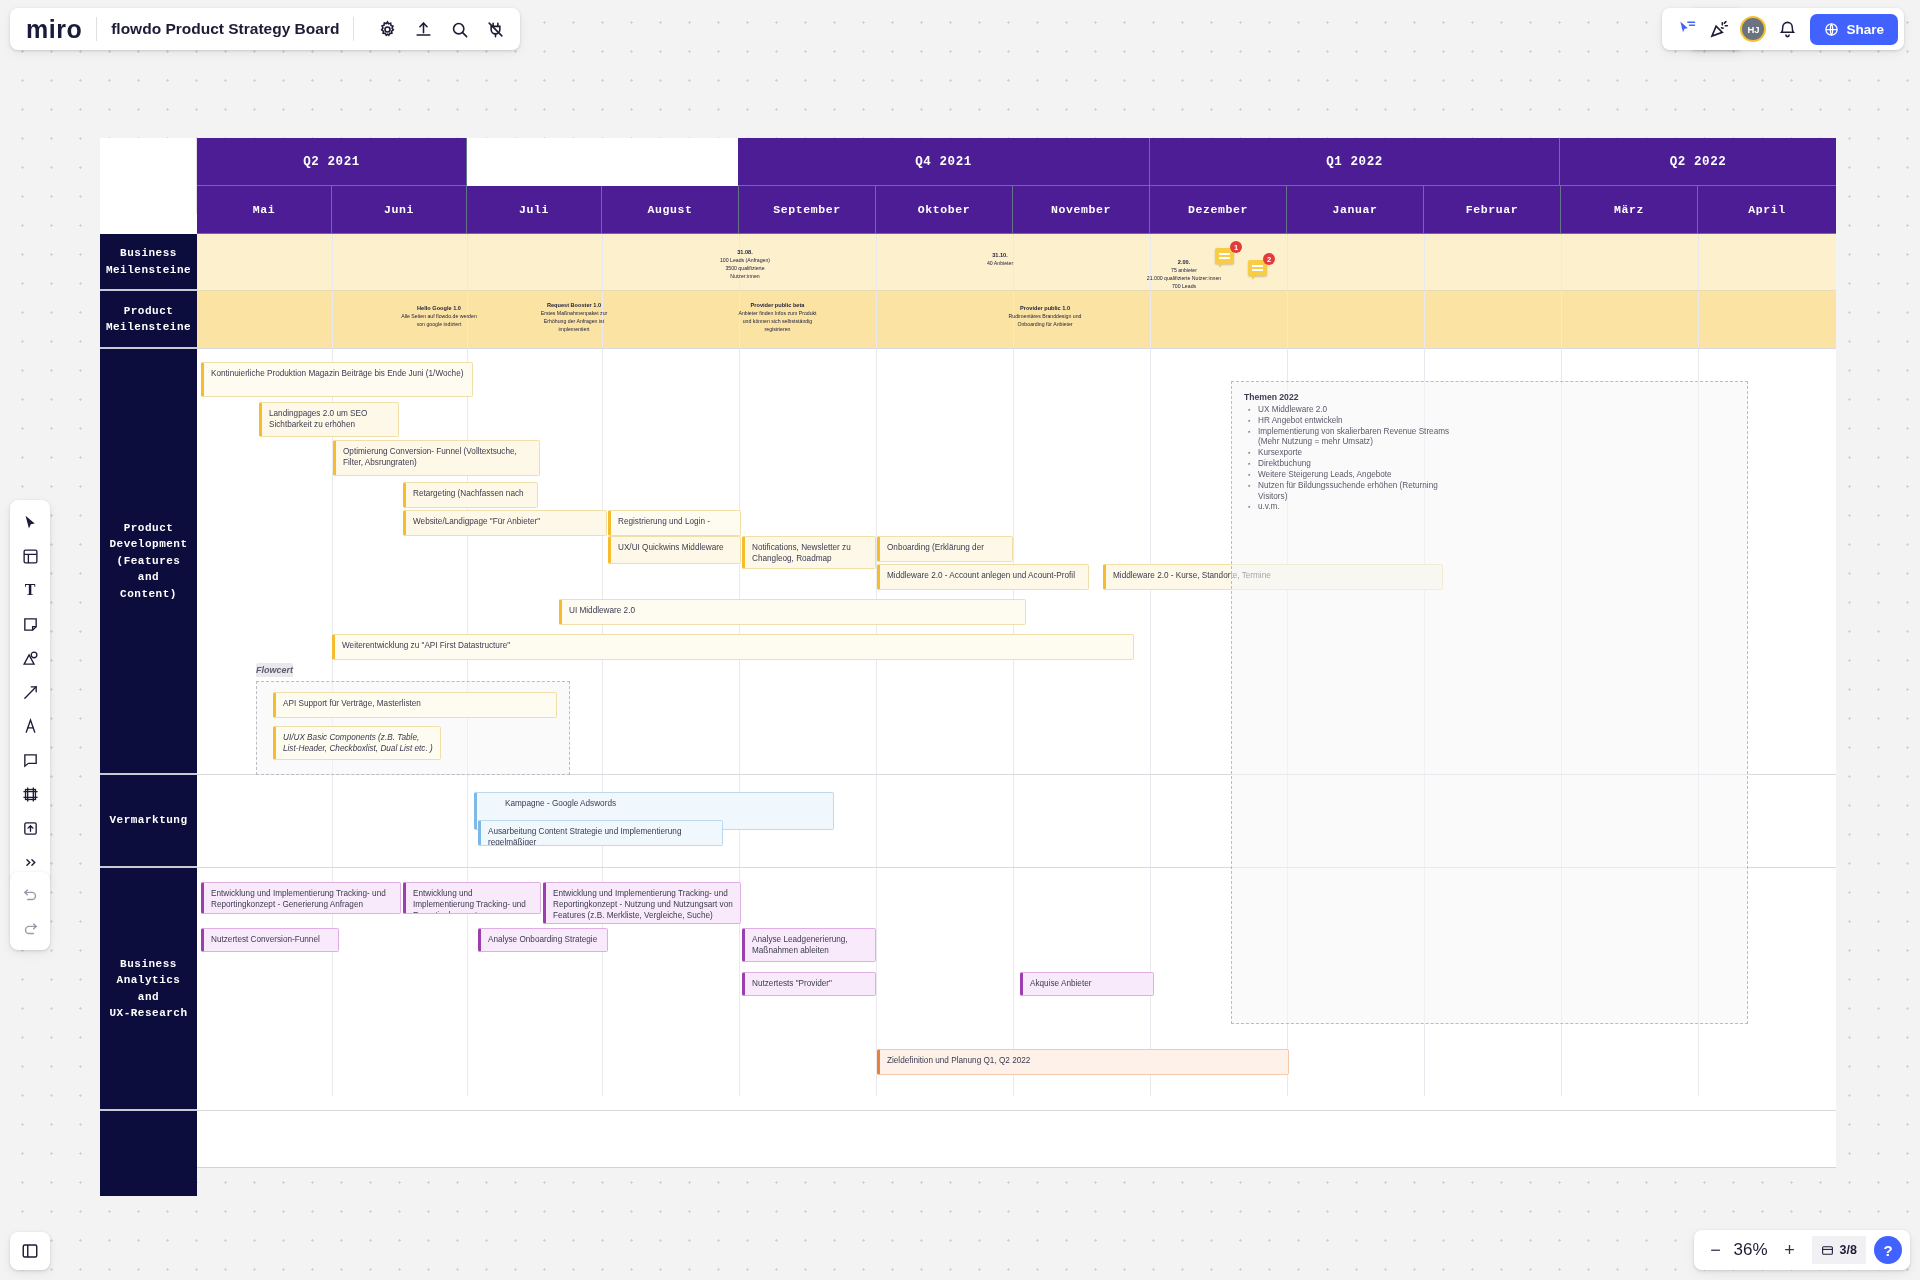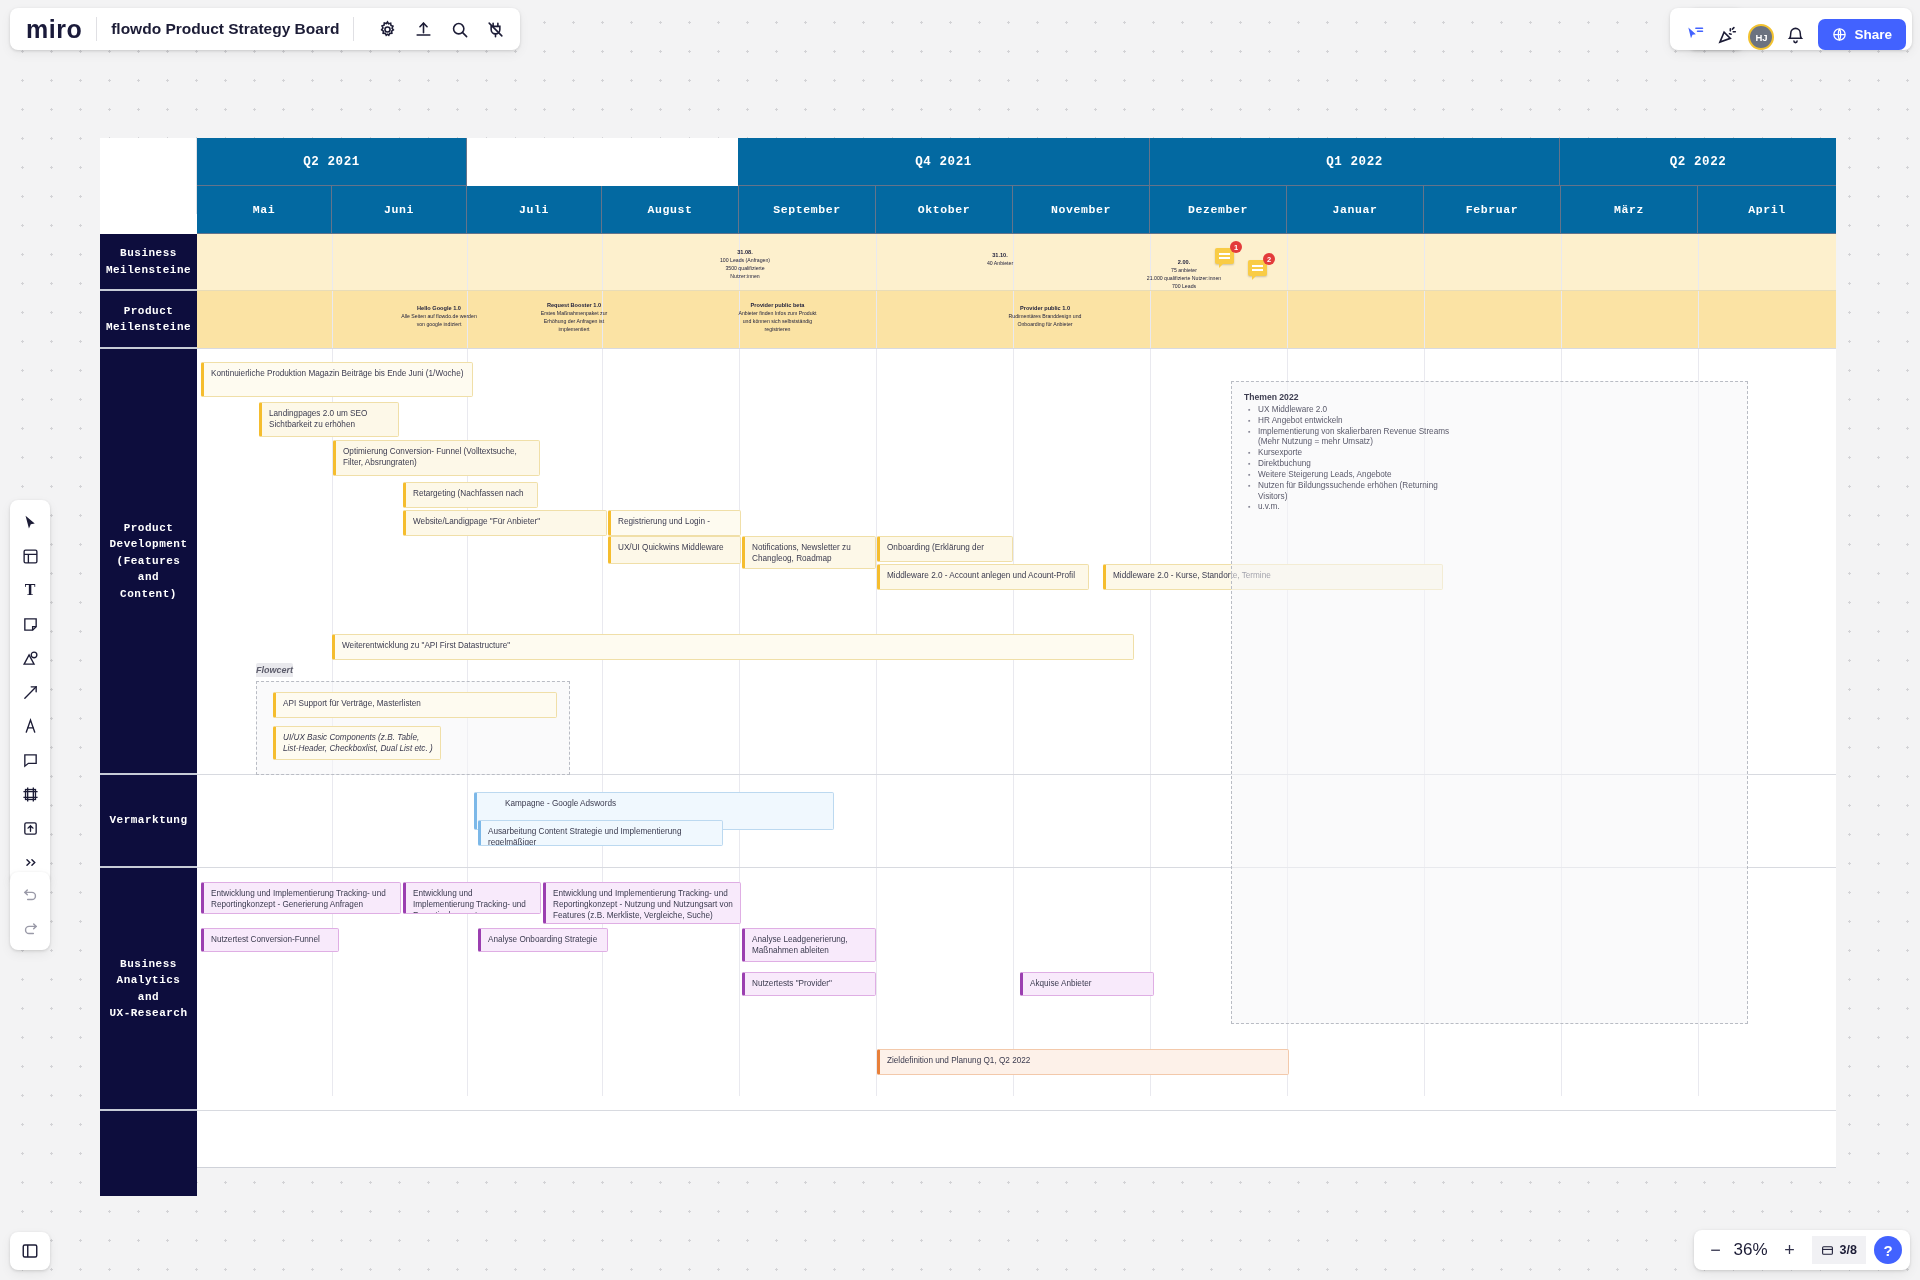--- a/index.html
+++ b/index.html
@@ -35,21 +35,21 @@
   .tb-div { width: 1px; height: 24px; background: #e0e0e4; margin: 0 14px; }
   .board-title { font-size: 15.5px; font-weight: 700; color: #1c1c36; white-space: nowrap; }
   .tb-icons { display: flex; align-items: center; gap: 6px; margin-left: 4px; }
   .ic-btn {
     width: 30px; height: 30px; display: flex; align-items: center; justify-content: center;
     border-radius: 5px; cursor: pointer;
   }
   .ic-btn svg { display: block; }
 
   #tb-grid { right: 176px; width: 56px; justify-content: center; }
-  #tb-right { right: 8px; padding: 0 6px 0 10px; gap: 2px; align-items: flex-end; }
+  #tb-right { right: 16px; padding: 0 6px 0 10px; gap: 2px; }
   .avatar {
     width: 26px; height: 26px; border-radius: 50%;
     background: #6b7280; color: #fff; font-size: 9.5px; font-weight: 700;
     display: flex; align-items: center; justify-content: center;
     border: 2px solid #f2c230; margin: 0 4px;
   }
   .share-btn {
     display: flex; align-items: center; gap: 7px;
     background: #4262ff; color: #fff; border: none; border-radius: 7px;
     height: 31px; padding: 0 14px; font-size: 13.5px; font-weight: 700;
@@ -102,21 +102,21 @@
     font-size: 15px; font-weight: 700; margin-left: 4px; cursor: pointer;
   }
 
   
   #board {
     position: absolute; left: 100px; top: 138px; width: 1736px; height: 1030px;
     background: #ffffff; z-index: 5;
   }
 
   .hdr-q, .hdr-m {
-    position: absolute; background: #0369a1; color: #fff;
+    position: absolute; background: #4c1d95; color: #fff;
     display: flex; align-items: center; justify-content: center;
     font-family: "Liberation Mono", monospace; font-weight: 700; font-size: 12.5px;
     letter-spacing: .6px; border-right: 1px solid #64748b; border-bottom: 1px solid #64748b;
   }
   .hdr-m { font-size: 11.5px; }
   .corner { position: absolute; background: #fff; }
 
   .rowlabel {
     position: absolute; background: #0d0d3d; color: #fff;
     display: flex; align-items: center; justify-content: center; text-align: center;
@@ -478,20 +478,21 @@
   <div class="card" style="left:159px;top:264px;width:140px;height:35px;">Landingpages 2.0 um SEO Sichtbarkeit zu erhöhen</div>
   <div class="card" style="left:233px;top:302px;width:207px;height:36px;">Optimierung Conversion- Funnel (Volltextsuche, Filter, Absrungraten)</div>
   <div class="card" style="left:303px;top:344px;width:135px;height:26px;">Retargeting (Nachfassen nach</div>
   <div class="card" style="left:303px;top:372px;width:204px;height:26px;">Website/Landigpage "Für Anbieter"</div>
   <div class="card pale" style="left:508px;top:372px;width:133px;height:26px;">Registrierung und Login -</div>
   <div class="card" style="left:508px;top:398px;width:133px;height:28px;">UX/UI Quickwins Middleware</div>
   <div class="card" style="left:642px;top:398px;width:134px;height:33px;">Notifications, Newsletter zu Changleog, Roadmap</div>
   <div class="card" style="left:777px;top:398px;width:136px;height:26px;">Onboarding (Erklärung der</div>
   <div class="card" style="left:777px;top:426px;width:212px;height:26px;">Middleware 2.0 - Account anlegen und Acount-Profil</div>
   <div class="card" style="left:1003px;top:426px;width:340px;height:26px;">Middleware 2.0 - Kurse, Standorte, Termine</div>
+  <div class="card pale" style="left:459px;top:461px;width:467px;height:26px;">UI Middleware 2.0</div>
   <div class="card pale" style="left:232px;top:496px;width:802px;height:26px;">Weiterentwicklung zu "API First Datastructure"</div>
 
   <div class="flow-tab" style="left:156px;top:525px;">Flowcert</div>
   <div class="flow-group" style="left:156px;top:543px;width:314px;height:94px;"></div>
   <div class="card pale" style="left:173px;top:554px;width:284px;height:26px;">API Support für Verträge, Masterlisten</div>
   <div class="card pale" style="left:173px;top:588px;width:168px;height:34px;font-style:italic;">UI/UX Basic Components (z.B. Table, List-Header, Checkboxlist, Dual List etc. )</div>
 
   <div class="themen" style="left:1131px;top:243px;width:517px;height:643px;">
     <h4>Themen 2022</h4>
     <ul>

